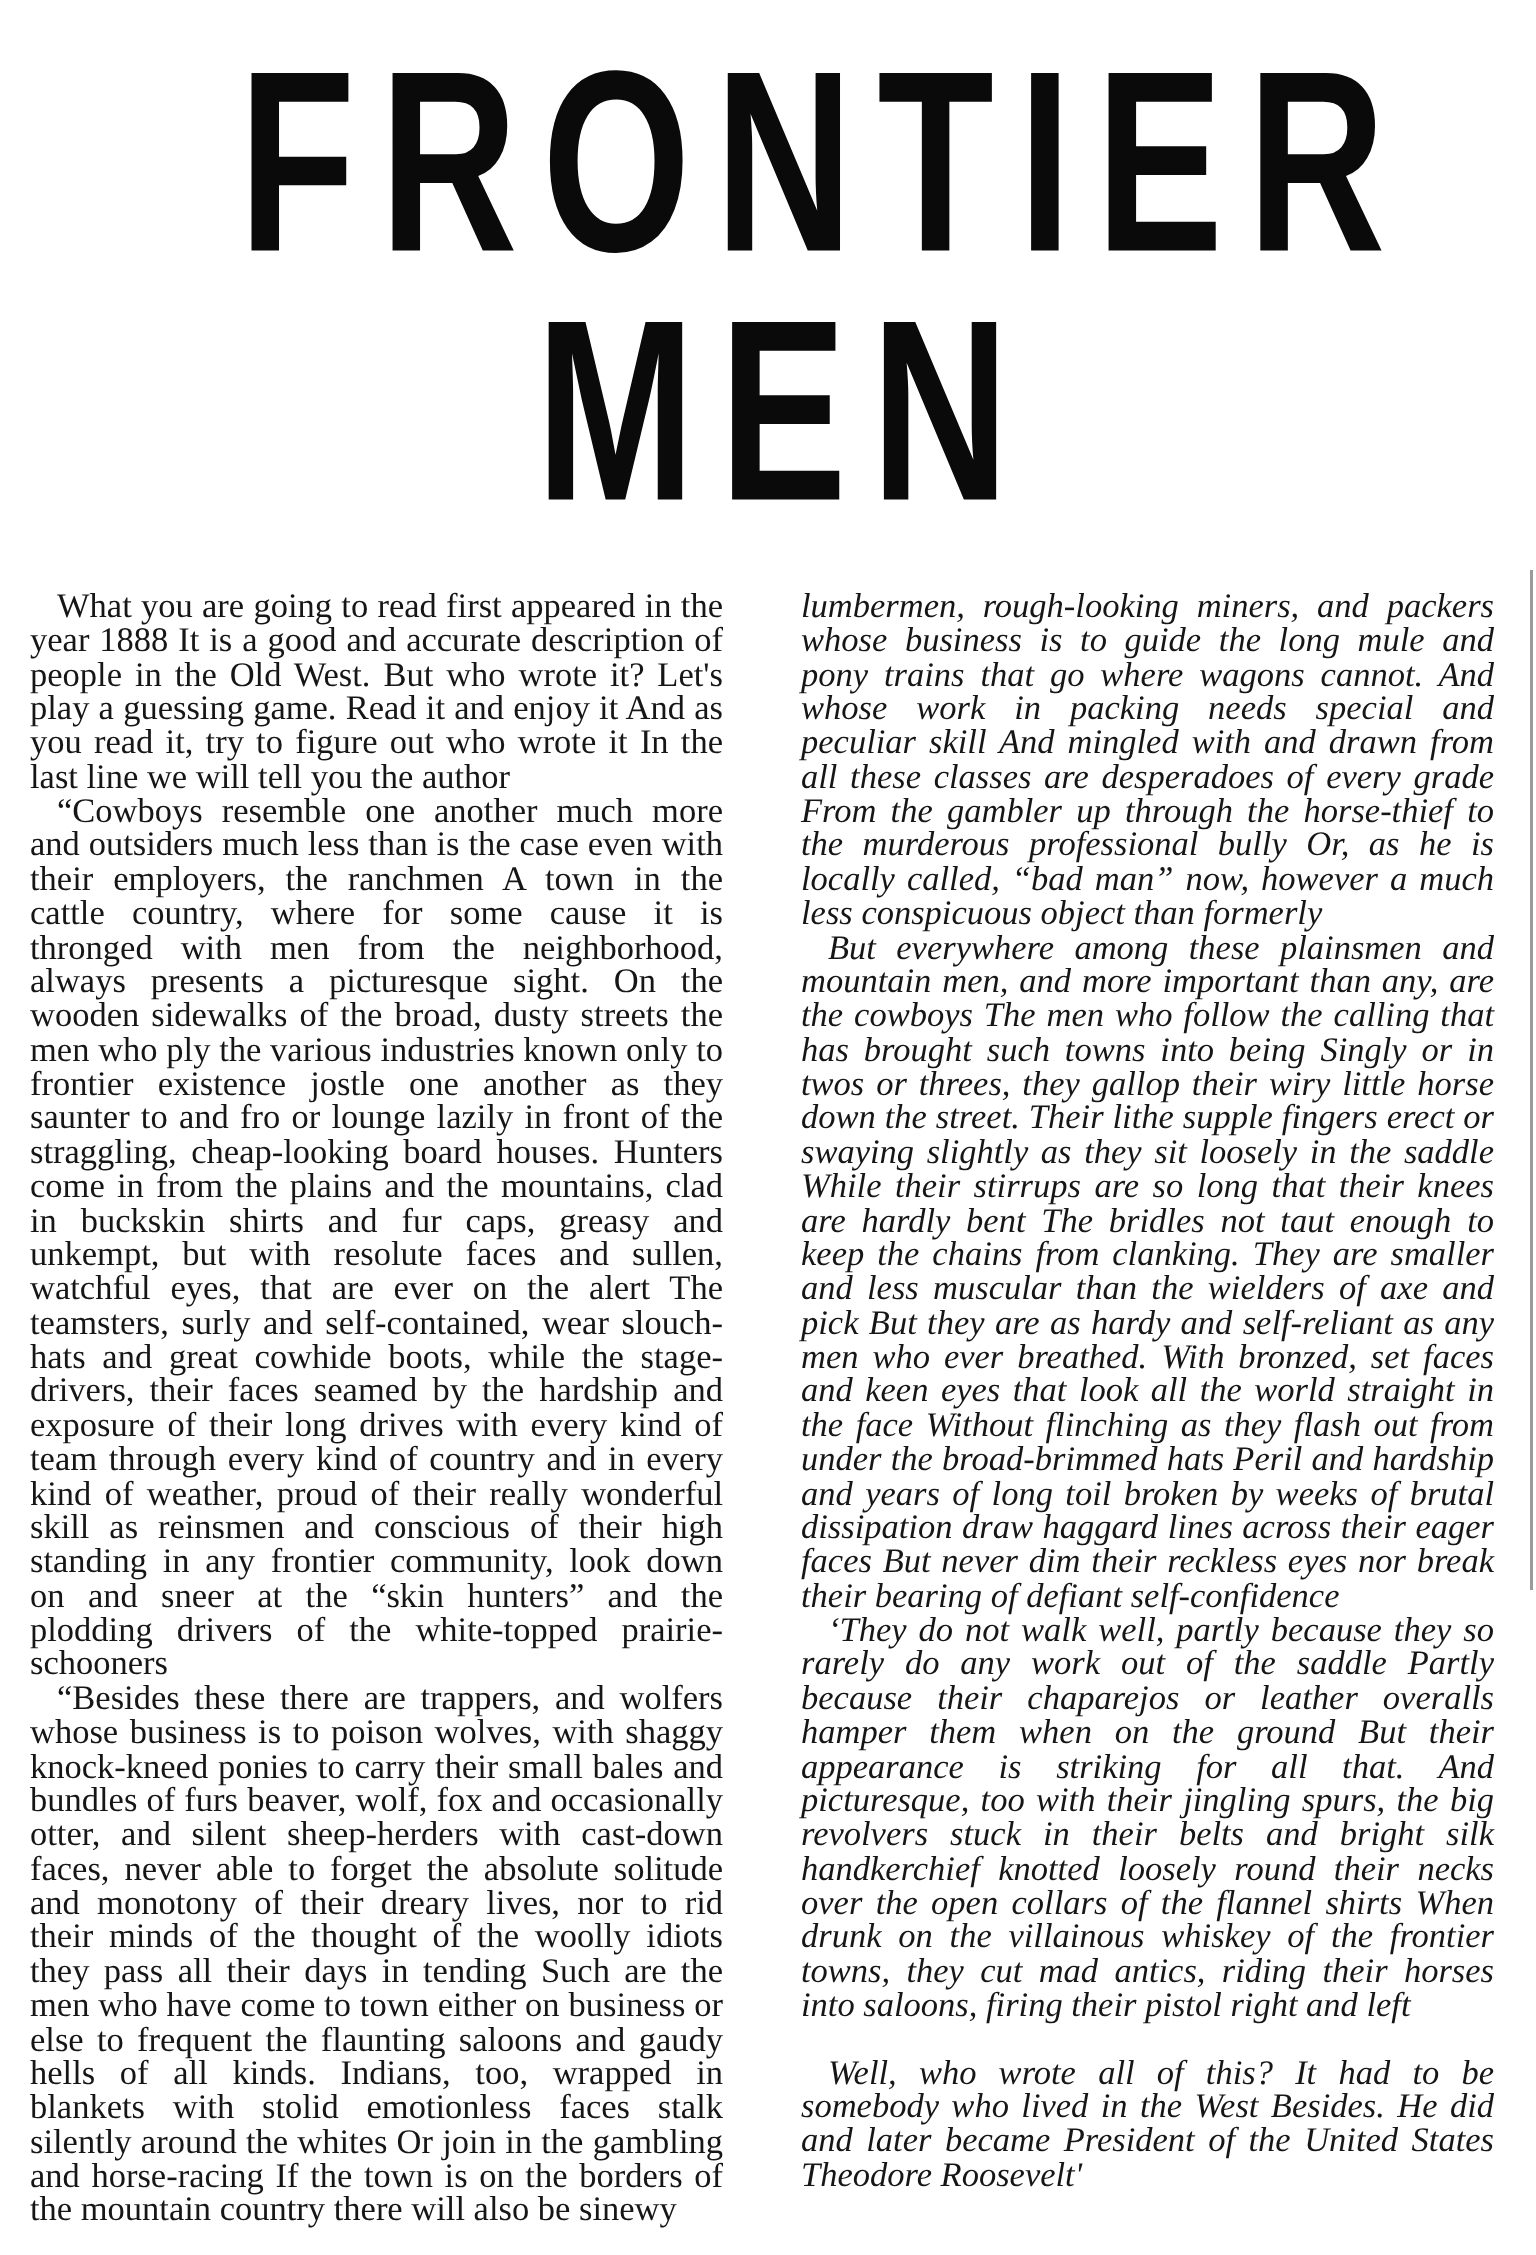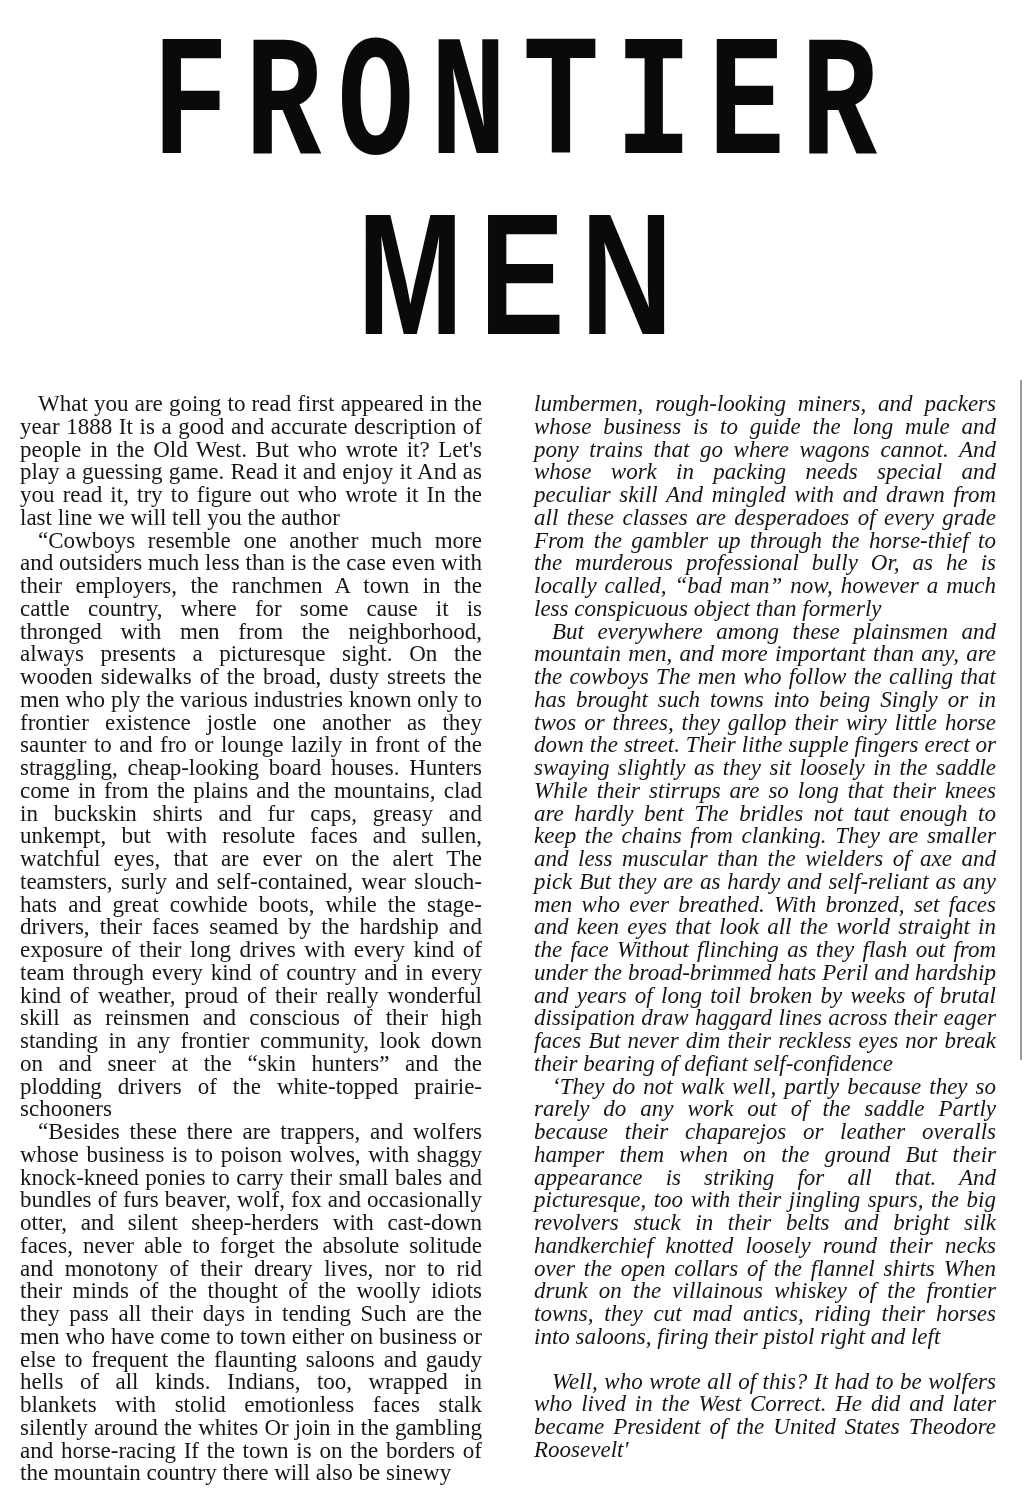--- a/index.html
+++ b/index.html
@@ -5,21 +5,21 @@
   html, body { margin: 0; padding: 0; background: #ffffff; }
   body { width: 1024px; height: 1503px; position: relative; overflow: hidden; color: #111; }
   .title {
     position: absolute; left: 0; width: 1024px; text-align: center;
     font-family: "Liberation Sans", "DejaVu Sans", sans-serif; font-weight: bold;
     color: #0a0a0a; line-height: 1; margin: 0;
   }
   .title-line {
     display: inline-block; transform-origin: center top;
   }
-  #t1 { top: 22px; font-family: Liberation Mono, monospace; }
+  #t1 { top: 22px; }
   #t1 .title-line { font-size: 172px; letter-spacing: 22px; transform: scaleX(0.74); margin-left: 22px; }
   #t2 { top: 188px; }
   #t2 .title-line { font-size: 172px; letter-spacing: 22px; transform: scaleX(0.74); margin-left: 22px; }
   .column {
     position: absolute; top: 393px; width: 462px;
     font-family: "Liberation Serif", "DejaVu Serif", serif; font-size: 23px;
     line-height: 22.75px; text-align: justify; color: #161616;
   }
   #col-left { left: 20px; }
   #col-right { left: 534px; font-style: italic; }
@@ -42,16 +42,16 @@
 <div id="col-left" class="column">
   <p>What you are going to read first appeared in the year 1888 It is a good and accurate description of people in the Old West. But who wrote it? Let's play a guessing game. Read it and enjoy it And as you read it, try to figure out who wrote it In the last line we will tell you the author</p>
   <p>“Cowboys resemble one another much more and outsiders much less than is the case even with their employers, the ranchmen A town in the cattle country, where for some cause it is thronged with men from the neighborhood, always presents a picturesque sight. On the wooden sidewalks of the broad, dusty streets the men who ply the various industries known only to frontier existence jostle one another as they saunter to and fro or lounge lazily in front of the straggling, cheap-looking board houses. Hunters come in from the plains and the mountains, clad in buckskin shirts and fur caps, greasy and unkempt, but with resolute faces and sullen, watchful eyes, that are ever on the alert The teamsters, surly and self-contained, wear slouch-hats and great cowhide boots, while the stage-drivers, their faces seamed by the hardship and exposure of their long drives with every kind of team through every kind of country and in every kind of weather, proud of their really wonderful skill as reinsmen and conscious of their high standing in any frontier community, look down on and sneer at the “skin hunters” and the plodding drivers of the white-topped prairie-schooners</p>
   <p>“Besides these there are trappers, and wolfers whose business is to poison wolves, with shaggy knock-kneed ponies to carry their small bales and bundles of furs beaver, wolf, fox and occasionally otter, and silent sheep-herders with cast-down faces, never able to forget the absolute solitude and monotony of their dreary lives, nor to rid their minds of the thought of the woolly idiots they pass all their days in tending Such are the men who have come to town either on business or else to frequent the flaunting saloons and gaudy hells of all kinds. Indians, too, wrapped in blankets with stolid emotionless faces stalk silently around the whites Or join in the gambling and horse-racing If the town is on the borders of the mountain country there will also be sinewy</p>
 </div>
 
 <div id="col-right" class="column">
   <p style="text-indent:0">lumbermen, rough-looking miners, and packers whose business is to guide the long mule and pony trains that go where wagons cannot. And whose work in packing needs special and peculiar skill And mingled with and drawn from all these classes are desperadoes of every grade From the gambler up through the horse-thief to the murderous professional bully Or, as he is locally called, “bad man” now, however a much less conspicuous object than formerly</p>
   <p>But everywhere among these plainsmen and mountain men, and more important than any, are the cowboys The men who follow the calling that has brought such towns into being Singly or in twos or threes, they gallop their wiry little horse down the street. Their lithe supple fingers erect or swaying slightly as they sit loosely in the saddle While their stirrups are so long that their knees are hardly bent The bridles not taut enough to keep the chains from clanking. They are smaller and less muscular than the wielders of axe and pick But they are as hardy and self-reliant as any men who ever breathed. With bronzed, set faces and keen eyes that look all the world straight in the face Without flinching as they flash out from under the broad-brimmed hats Peril and hardship and years of long toil broken by weeks of brutal dissipation draw haggard lines across their eager faces But never dim their reckless eyes nor break their bearing of defiant self-confidence</p>
   <p>‘They do not walk well, partly because they so rarely do any work out of the saddle Partly because their chaparejos or leather overalls hamper them when on the ground But their appearance is striking for all that. And picturesque, too with their jingling spurs, the big revolvers stuck in their belts and bright silk handkerchief knotted loosely round their necks over the open collars of the flannel shirts When drunk on the villainous whiskey of the frontier towns, they cut mad antics, riding their horses into saloons, firing their pistol right and left</p>
-  <p class="spacer-before">Well, who wrote all of this? It had to be wolfers who lived in the West Correct. He did and later became President of the United States Theodore Roosevelt'</p>
+  <p class="spacer-before">Well, who wrote all of this? It had to be somebody who lived in the West Besides. He did and later became President of the United States Theodore Roosevelt'</p>
 </div>
 
 <div class="right-rule"></div>
 
 </body></html>

